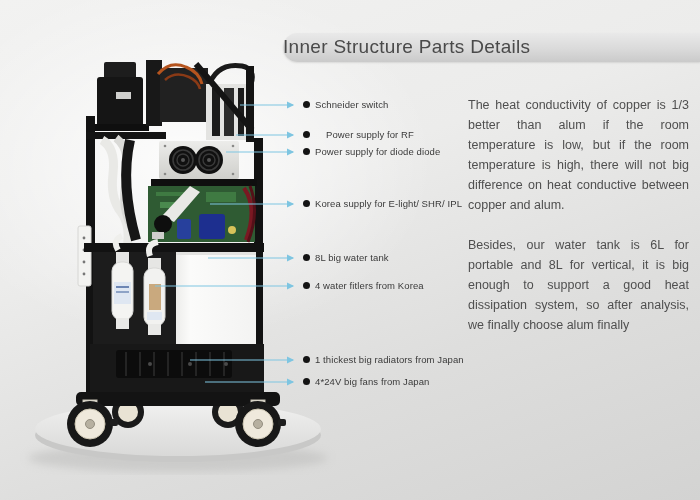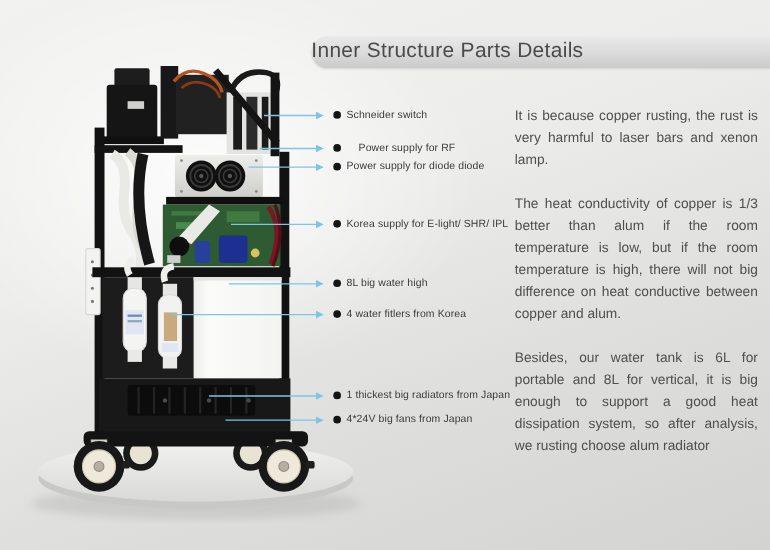--- a/index.html
+++ b/index.html
@@ -241,34 +241,33 @@
   <div class="callout" style="left:303px; top:146px;">
     <span class="dot"></span>
     <span class="txt">Power supply for diode diode</span>
   </div>
   <div class="callout" style="left:303px; top:198px;">
     <span class="dot"></span>
     <span class="txt">Korea supply for E-light/ SHR/ IPL</span>
   </div>
   <div class="callout" style="left:303px; top:252px;">
     <span class="dot"></span>
-    <span class="txt">8L big water high</span>
+    <span class="txt">8L big water tank</span>
   </div>
   <div class="callout" style="left:303px; top:280px;">
     <span class="dot"></span>
     <span class="txt">4 water fitlers from Korea</span>
   </div>
   <div class="callout" style="left:303px; top:354px;">
     <span class="dot"></span>
     <span class="txt">1 thickest big radiators from Japan</span>
   </div>
   <div class="callout" style="left:303px; top:376px;">
     <span class="dot"></span>
     <span class="txt">4*24V big fans from Japan</span>
   </div>
 
   <div class="desc">
-    <p>It is because copper rusting, the rust is very harmful to laser bars and xenon lamp.</p>
     <p>The heat conductivity of copper is 1/3 better than alum if the room temperature is low, but if the room temperature is high, there will not big difference on heat conductive between copper and alum.</p>
-    <p>Besides, our water tank is 6L for portable and 8L for vertical, it is big enough to support a good heat dissipation system, so after analysis, we rusting choose alum radiator</p>
+    <p>Besides, our water tank is 6L for portable and 8L for vertical, it is big enough to support a good heat dissipation system, so after analysis, we finally choose alum finally</p>
   </div>
 
 </div>
 
 </body></html>

